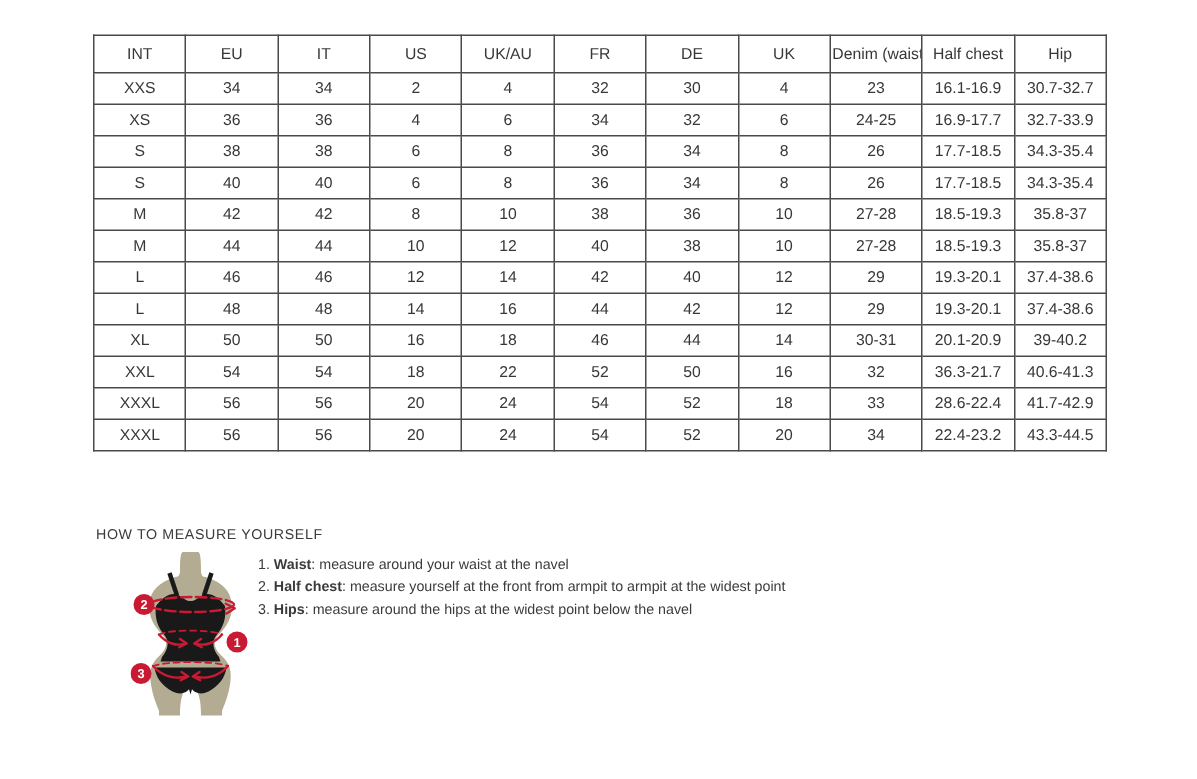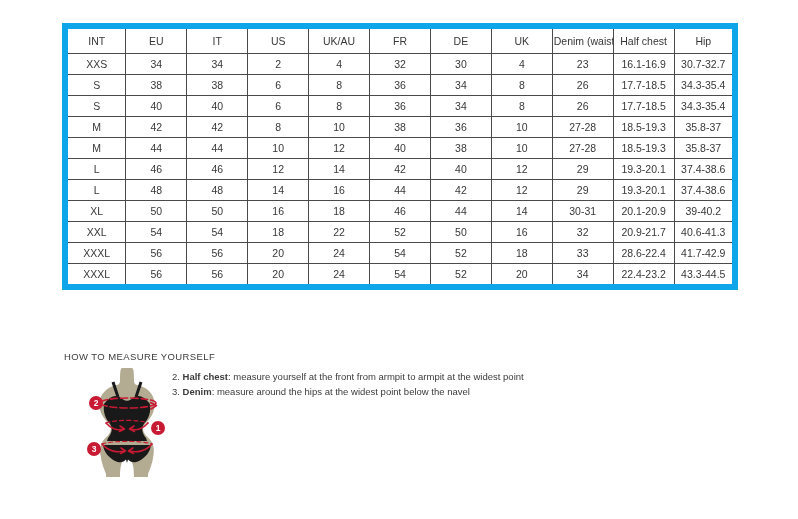--- a/index.html
+++ b/index.html
@@ -16,21 +16,21 @@
     overflow: hidden;
   }
   
   table.size-table {
     position: absolute;
     left: 62px;
     top: 23px;
     width: 676px;
     border-collapse: collapse;
     table-layout: fixed;
-    border: 6px solid #0ea5e9;
+    border: 1px solid #0ea5e9;
   }
   table.size-table th,
   table.size-table td {
     border: 1px solid #4a4a4a;
     text-align: center;
     vertical-align: middle;
     font-size: 10.5px;
     font-weight: 400;
     color: #373737;
     padding: 0 1px;
@@ -109,20 +109,33 @@
           <td>2</td>
           <td>4</td>
           <td>32</td>
           <td>30</td>
           <td>4</td>
           <td>23</td>
           <td>16.1-16.9</td>
           <td>30.7-32.7</td>
         </tr>
         <tr>
+          <td>XS</td>
+          <td>36</td>
+          <td>36</td>
+          <td>4</td>
+          <td>6</td>
+          <td>34</td>
+          <td>32</td>
+          <td>6</td>
+          <td>24-25</td>
+          <td>16.9-17.7</td>
+          <td>32.7-33.9</td>
+        </tr>
+        <tr>
           <td>S</td>
           <td>38</td>
           <td>38</td>
           <td>6</td>
           <td>8</td>
           <td>36</td>
           <td>34</td>
           <td>8</td>
           <td>26</td>
           <td>17.7-18.5</td>
@@ -209,21 +222,21 @@
         <tr>
           <td>XXL</td>
           <td>54</td>
           <td>54</td>
           <td>18</td>
           <td>22</td>
           <td>52</td>
           <td>50</td>
           <td>16</td>
           <td>32</td>
-          <td>20.9-21.7</td>
+          <td>36.3-21.7</td>
           <td>40.6-41.3</td>
         </tr>
         <tr>
           <td>XXXL</td>
           <td>56</td>
           <td>56</td>
           <td>20</td>
           <td>24</td>
           <td>54</td>
           <td>52</td>
@@ -291,17 +304,18 @@
         <text class="badge-num" x="71" y="65">1</text>
       </g>
       <g>
         <circle cx="7" cy="83" r="7" fill="#c91a33"></circle>
         <text class="badge-num" x="7" y="86">3</text>
       </g>
     </g>
   </svg>
 
   <ol class="steps">
+    <li><span>1.</span> <b>Waist</b><span>: measure around your waist at the navel</span></li>
     <li><span>2.</span> <b>Half chest</b><span>: measure yourself at the front from armpit to armpit at the widest point</span></li>
-    <li><span>3.</span> <b>Denim</b><span>: measure around the hips at the widest point below the navel</span></li>
+    <li><span>3.</span> <b>Hips</b><span>: measure around the hips at the widest point below the navel</span></li>
   </ol>
 
 </div>
 
 </body></html>

